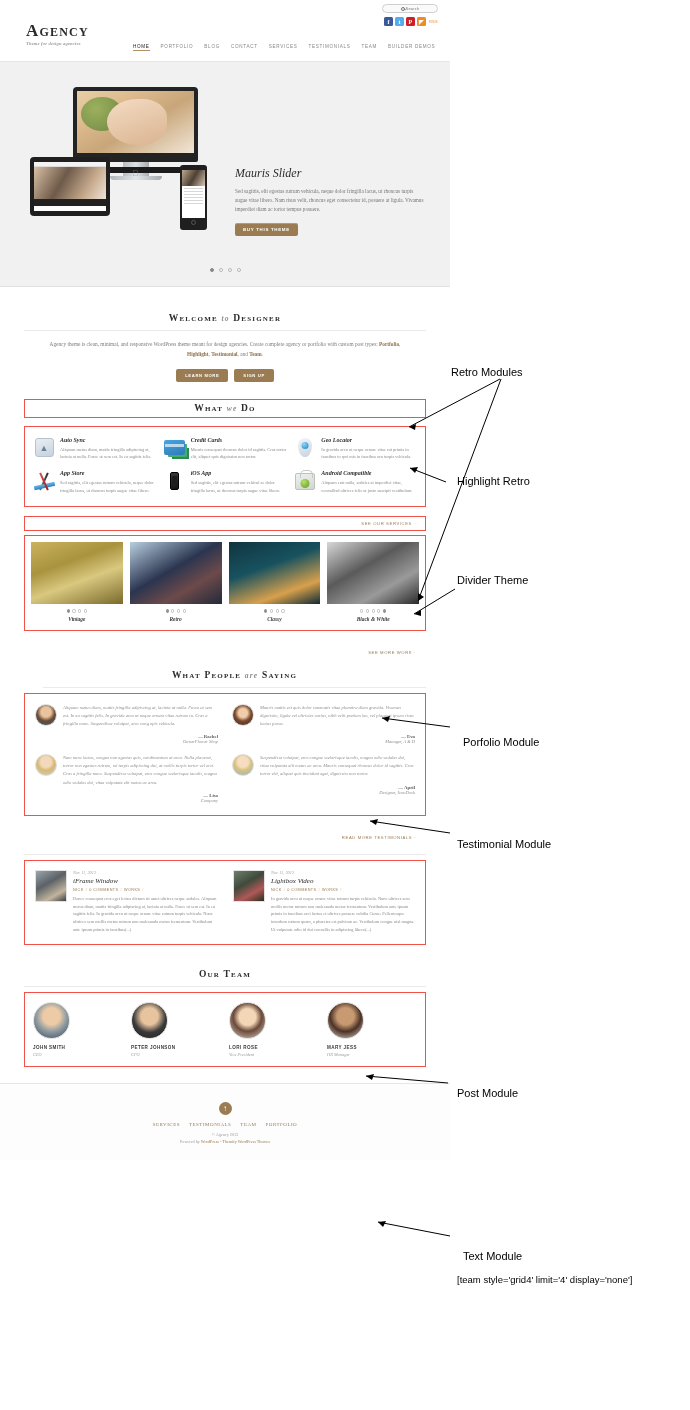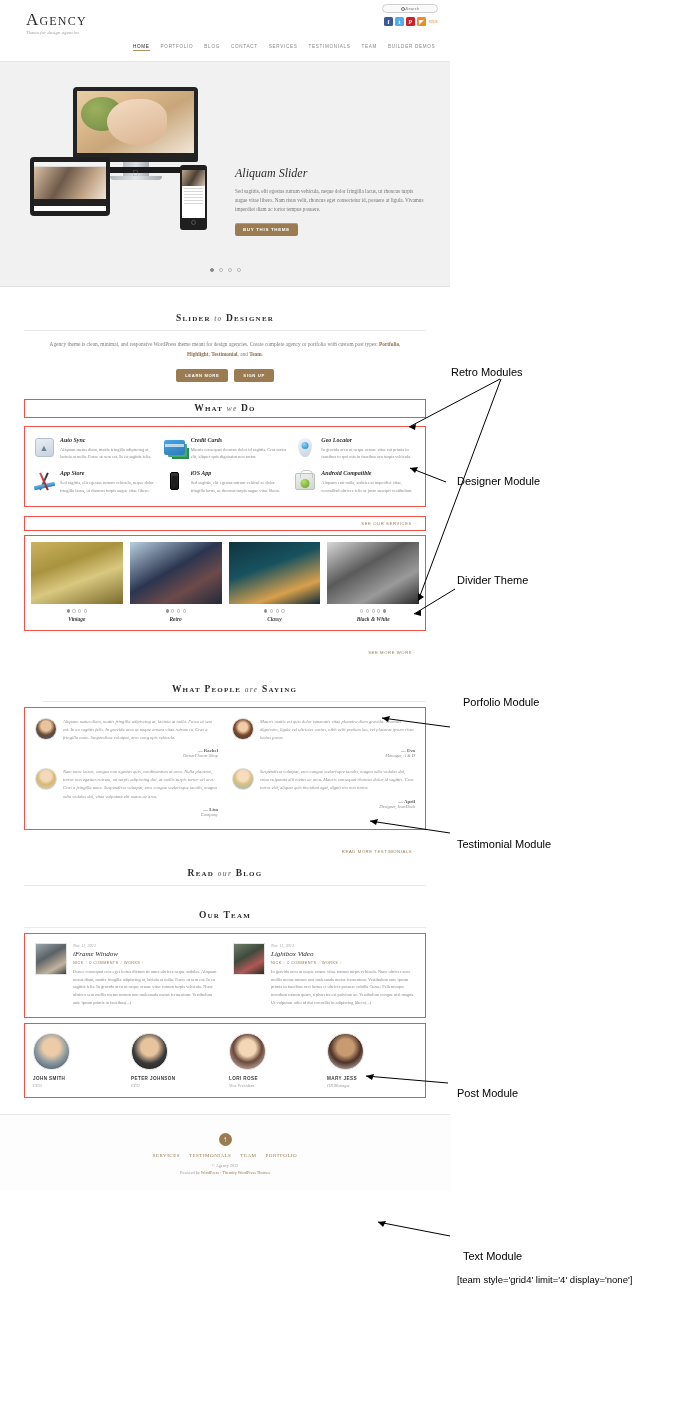--- a/index.html
+++ b/index.html
@@ -27,21 +27,21 @@
 
   .social { position:absolute; right:12px; top:17px; display:flex; align-items:center; gap:2px; }
   .sic { width:9px; height:9px; border-radius:1.5px; display:flex; align-items:center; justify-content:center;
          font-size:6px; color:#fff; font-weight:bold; font-family:"Liberation Serif", serif; }
   .sic-fb { background:#3b5998; }
   .sic-tw { background:#55acee; }
   .sic-pi { background:#cb2027; }
   .sic-rs { background:#f08a24; }
   .rsslbl { font-size:4px; color:#f08a24; letter-spacing:.3px; margin-left:1px; }
 
-  .logo { position:absolute; left:26px; top:11px; }
+  .logo { position:absolute; left:26px; top:22px;font-weight:bold; }
   .logo .name {
     font-family:"Liberation Serif", serif; font-size:17px; color:#2b2b2b;
     letter-spacing:1.2px; line-height:1; font-variant:small-caps;
   }
   .logo .tag { font-family:"Liberation Serif", serif; font-style:italic; font-size:4.5px; color:#9a9a9a; margin-top:2px; letter-spacing:.2px; }
 
   .nav { position:absolute; left:133px; top:44px; display:flex; gap:11px; }
   .nav a { font-size:4.6px; letter-spacing:.7px; color:#888; text-decoration:none; }
   .nav a.active { color:#222; border-bottom:1px solid #b08f62; padding-bottom:1px; }
 
@@ -254,36 +254,36 @@
               <div class="ln"></div>
               <div class="ln"></div>
               <div class="ln"></div>
               <div class="ln"></div>
               <div class="ln"></div>
             </div>
           <div class="hm"></div>
         </div>
       </div>
       <div class="stext">
-        <h2>Aliquam Slider</h2>
+        <h2>Mauris Slider</h2>
         <p>Sed sagittis, elit egestas rutrum vehicula, neque dolor fringilla lacus, ut rhoncus turpis augue vitae libero. Nam risus velit, rhoncus eget consectetur id, posuere at ligula. Vivamus imperdiet diam ac tortor tempus posuere.</p>
         <span class="btn-buy">BUY THIS THEME</span>
       </div>
       <div class="dots">
         <i class="on"></i>
         <i></i>
         <i></i>
         <i></i>
       </div>
     </div>
   </div>
 
   <div class="sect welcome">
     <h2 class="sect-title">
-      <span>Slider</span>
+      <span>Welcome</span>
       <em>to</em>
       <span>Designer</span>
     </h2>
     <div class="hr"></div>
     <p><span>Agency theme is clean, minimal, and responsive WordPress theme meant for design agencies. Create complete agency or portfolio with custom post types: </span><b>Portfolio</b>, <b>Highlight</b>, <b>Testimonial</b>, and <b>Team</b><span>.</span></p>
     <div class="wbtns">
       <span class="wbtn">LEARN MORE</span>
       <span class="wbtn">SIGN UP</span>
     </div>
   </div>
@@ -412,21 +412,21 @@
             </div>
           <div class="cap">Black &amp; White</div>
         </div>
       </div>
     </div>
     <div class="morelink">
       <span><span>SEE MORE WORK</span> <span>·</span></span>
     </div>
   </div>
 
-  <div class="sect" style="margin-top:26px;padding-left:43px;">
+  <div class="sect" style="margin-top:12px;padding-left:43px;">
     <h2 class="sect-title">
       <span>What People</span>
       <em>are</em>
       <span>Saying</span>
     </h2>
     <div class="hr"></div>
   </div>
   <div class="sect" style="margin-top:5px;">
     <div class="redbox">
       <div class="ts-grid">
@@ -471,32 +471,22 @@
             </div>
         </div>
       </div>
     </div>
     <div class="morelink">
       <span><span>READ MORE TESTIMONIALS</span> <span>·</span></span>
     </div>
   </div>
 
   <div class="sect" style="margin-top:11px;">
-    <h2 class="sect-title">
-      <span>Read</span>
-      <em>our</em>
-      <span>Blog</span>
-    </h2>
     <div class="hr"></div>
   </div>
-  <div class="sect" style="margin-top:24px;">
-    <h2 class="sect-title">Our Team</h2>
-    <div class="hr"></div>
-  </div>
-
   <div class="sect" style="margin-top:5px;">
     <div class="redbox">
       <div class="bl-grid">
         <div class="bl">
           <span class="th th-1"></span>
           <div>
             <div class="date">Nov 11, 2012</div>
             <h3>iFrame Window</h3>
             <div class="meta"><span>NICK</span><i>/</i><span>0 COMMENTS</span><i>/</i><span>WORKS</span><i>/</i></div>
             <p>Donec consequat eros eget lectus dictum sit amet ultrices neque sodales. Aliquam metus diam, mattis fringilla adipiscing at, lacinia at nulla. Fusce ut sem est. In eu sagittis felis. In gravida arcu ut neque ornare vitae rutrum turpis vehicula. Nunc ultrices sem mollis metus rutrum non malesuada metus fermentum. Vestibulum ante ipsum primis in faucibus(...)</p>
@@ -506,20 +496,25 @@
           <span class="th th-2"></span>
           <div>
             <div class="date">Nov 11, 2012</div>
             <h3>Lightbox Video</h3>
             <div class="meta"><span>NICK</span><i>/</i><span>0 COMMENTS</span><i>/</i><span>WORKS</span><i>/</i></div>
             <p>In gravida arcu ut neque ornare vitae rutrum turpis vehicula. Nunc ultrices sem mollis metus rutrum non malesuada metus fermentum. Vestibulum ante ipsum primis in faucibus orci luctus et ultrices posuere cubilia Curae; Pellentesque interdum rutrum quam, a pharetra est pulvinar ac. Vestibulum congue nisl magna. Ut vulputate odio id dui convallis in adipiscing libero(...)</p>
           </div>
         </div>
       </div>
     </div>
+  </div>
+
+  <div class="sect" style="margin-top:24px;">
+    <h2 class="sect-title">Our Team</h2>
+    <div class="hr"></div>
   </div>
   <div class="sect" style="margin-top:5px;">
     <div class="redbox">
       <div class="tm-grid">
         <div class="tm">
           <div class="av tav-1"></div>
           <div class="nm">JOHN SMITH</div>
           <div class="rl">CEO</div>
         </div>
         <div class="tm">
@@ -575,21 +570,21 @@
   <polygon points="370,821 378,819 376,825" fill="#000"></polygon>
 
   <line x1="448" y1="1083" x2="366" y2="1076" stroke="#000" stroke-width="1"></line>
   <polygon points="366,1076 374,1074 372,1080" fill="#000"></polygon>
 
   <line x1="450" y1="1236" x2="378" y2="1222" stroke="#000" stroke-width="1"></line>
   <polygon points="378,1222 386,1221 383,1227" fill="#000"></polygon>
 </svg>
 
 <div class="an" style="left:451px; top:366px;">Retro Modules</div>
-<div class="an" style="left:457px; top:475px;">Designer Module</div>
+<div class="an" style="left:457px; top:475px;">Highlight Retro</div>
 <div class="an" style="left:457px; top:574px;">Divider Theme</div>
-<div class="an" style="left:457px; top:696px;padding-left:6px;">Porfolio Module</div>
+<div class="an" style="left:457px; top:736px;padding-left:6px;">Porfolio Module</div>
 <div class="an" style="left:457px; top:838px;">Testimonial Module</div>
 <div class="an" style="left:457px; top:1087px;">Post Module</div>
 <div class="an" style="left:457px; top:1238px;">
   <span>Text Module</span>
   <span class="sub">[team style='grid4' limit='4' display='none']</span>
 </div>
 
 </body></html>

